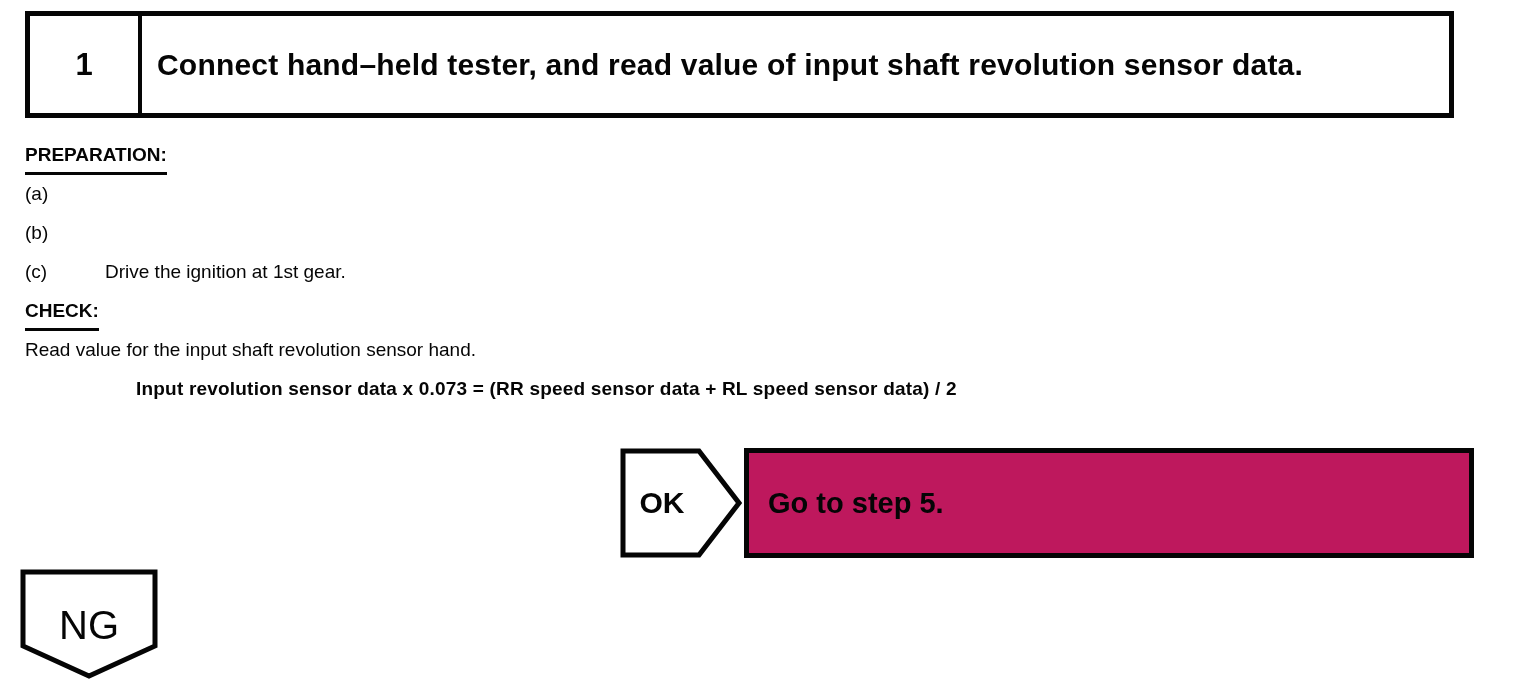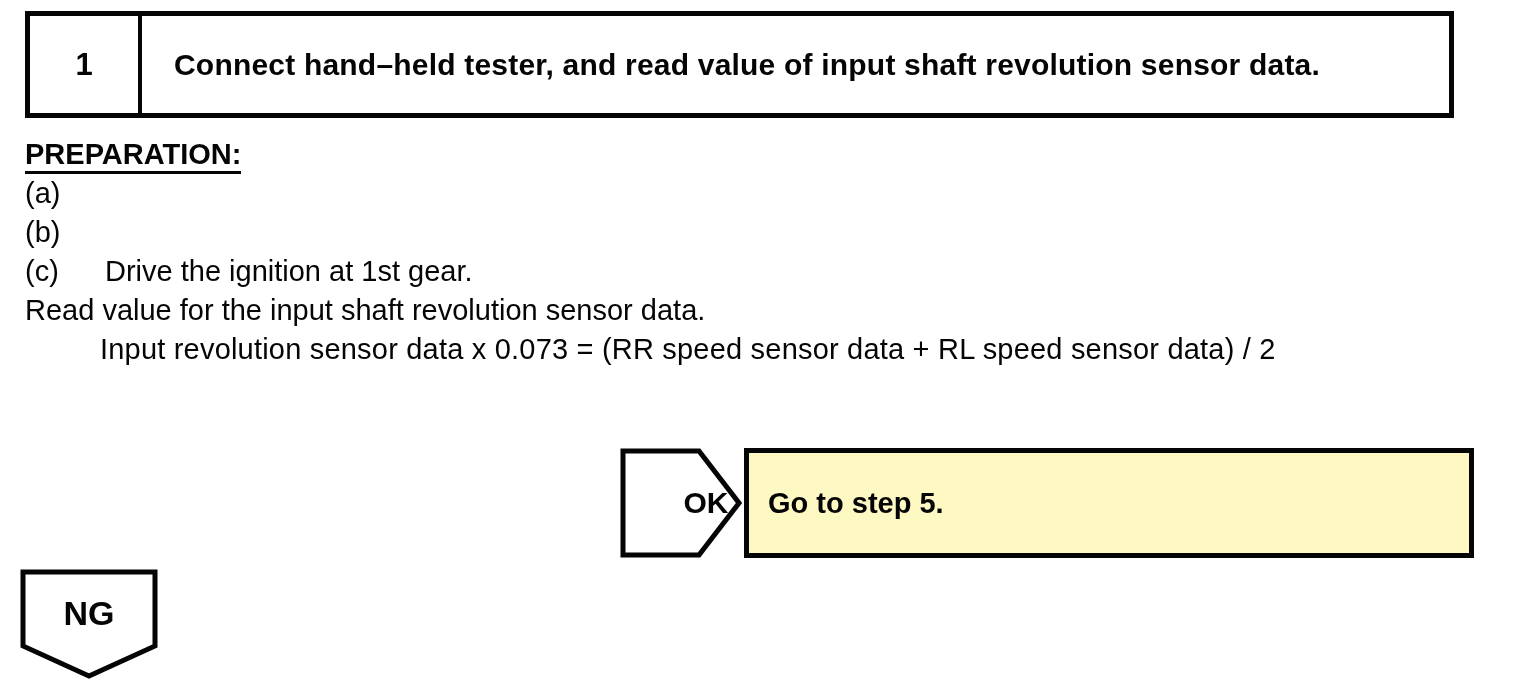--- a/index.html
+++ b/index.html
@@ -35,56 +35,56 @@
     display: flex;
     align-items: center;
     justify-content: center;
     font-size: 31px;
     font-weight: bold;
   }
   .step-title {
     flex: 1;
     display: flex;
     align-items: center;
-    padding-left: 32px;
+    padding-left: 15px;
     font-size: 30px;
     font-weight: bold;
     letter-spacing: 0.2px;
   }
 
   
   .content {
     position: absolute;
     left: 25px;
     top: 135px;
     width: 1480px;
   }
   .line {
-    font-size: 29px;
+    font-size: 19px;
     line-height: 39px;
     height: 39px;
     white-space: nowrap;
   }
   .heading {
     display: inline-block;
     font-weight: bold;
     line-height: 32px;
     border-bottom: 3px solid #050505;
     padding-bottom: 1px;
   }
   .item {
     display: flex;
   }
   .item .marker {
     width: 80px;
     flex: 0 0 80px;
   }
   .formula {
-    font-weight: normal;
-    margin-left: 75px;
+    font-weight: bold;
+    margin-left: 111px;
     letter-spacing: 0.2px;
   }
 
   
   .ok-connector {
     position: absolute;
     left: 620px;
     top: 448px;
     width: 122px;
     height: 110px;
@@ -99,62 +99,61 @@
     position: absolute;
     left: 0;
     top: 0;
     width: 84px;
     height: 110px;
     display: flex;
     align-items: center;
     justify-content: center;
     font-size: 30px;
     font-weight: bold;
-    padding-left: 44px;
   }
   .ok-action {
     position: absolute;
     left: 744px;
     top: 448px;
     width: 701px;
     height: 100px;
     border: 5px solid #050505;
     display: flex;
     align-items: center;
     padding-left: 19px;
     font-size: 29px;
     font-weight: bold;
-    background: #fef9c3;
+    background: #be185d;
   }
 
   
   .ng-connector {
     position: absolute;
     left: 20px;
     top: 569px;
     width: 138px;
     height: 112px;
   }
   .ng-connector svg {
     position: absolute;
     left: 0;
     top: 0;
     display: block;
   }
   .ng-connector .flow-label {
     position: absolute;
     left: 0;
-    top: 14px;
+    top: 26px;
     width: 138px;
     height: 60px;
     display: flex;
     align-items: center;
     justify-content: center;
-    font-size: 34px;
-    font-weight: bold;
+    font-size: 40px;
+    font-weight: normal;
   }
 </style>
 </head>
 <body>
 
 <div class="page">
 
   <div class="step-box">
     <div class="step-num">1</div>
     <div class="step-title">Connect hand–held tester, and read value of input shaft revolution sensor data.</div>
@@ -170,22 +169,23 @@
 
     <div class="line item">
       <span class="marker">(b)</span>
     </div>
 
     <div class="line item">
       <span class="marker">(c)</span>
       <span class="text">Drive the ignition at 1st gear.</span>
     </div>
 
-
-    <div class="line">Read value for the input shaft revolution sensor data.</div>
+    <div class="line"><span class="heading">CHECK:</span></div>
+
+    <div class="line">Read value for the input shaft revolution sensor hand.</div>
 
 
     <div class="line formula">Input revolution sensor data x 0.073 = (RR speed sensor data + RL speed sensor data) / 2</div>
 
   </div>
 
   <div class="ok-connector">
     <svg width="122" height="110" viewBox="0 0 122 110">
       <polygon points="3,3 79,3 119,55 79,107 3,107" fill="#ffffff" stroke="#050505" stroke-width="5" stroke-linejoin="miter"></polygon>
     </svg>

